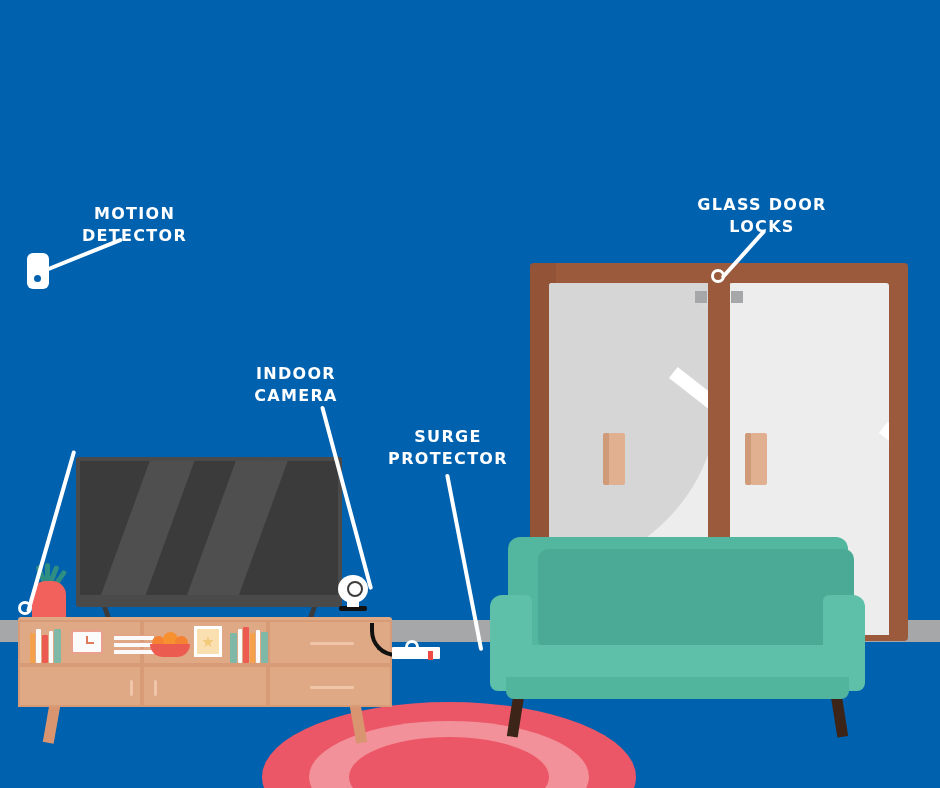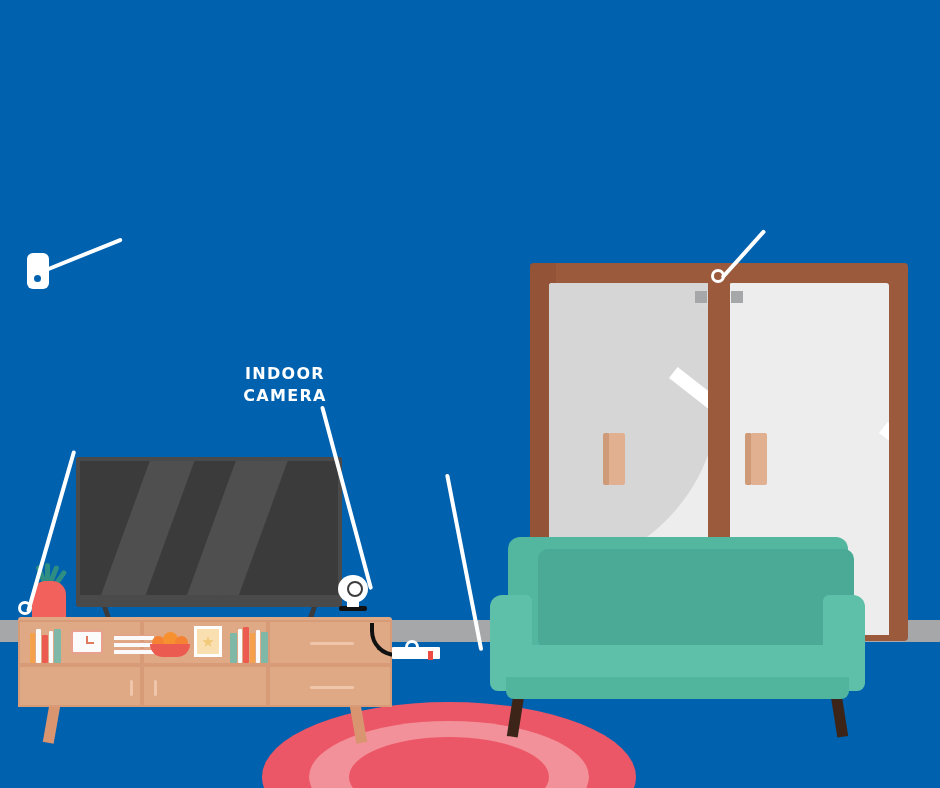--- a/index.html
+++ b/index.html
@@ -306,28 +306,34 @@
     <div id="surge-cable"></div>
     <div id="surge-body">
       <div id="surge-outlet"></div>
     </div>
   </div>
 
   <div id="motion-detector">
     <div id="motion-dot"></div>
   </div>
 
+  <div class="callout-label" style="left:62px;top:203px;width:145px;">MOTION
+DETECTOR</div>
   <div class="leader" style="left:46px;top:268px;width:82px;transform:rotate(-22deg);"></div>
 
+  <div class="callout-label" style="left:683px;top:194px;width:158px;">GLASS DOOR
+LOCKS</div>
   <div class="leader" style="left:722px;top:276px;width:64px;transform:rotate(-48deg);"></div>
   <div class="leader-dot" style="left:711px;top:269px;"></div>
 
   <div class="leader" style="left:28px;top:610px;width:168px;transform:rotate(-74deg);"></div>
   <div class="leader-dot" style="left:18px;top:601px;"></div>
 
-  <div class="callout-label" style="left:214px;top:363px;width:142px;">INDOOR
+  <div class="callout-label" style="left:225px;top:363px;width:142px;">INDOOR
 CAMERA</div>
   <div class="leader" style="left:322px;top:404px;width:190px;transform:rotate(75deg);"></div>
 
+  <div class="callout-label" style="left:377px;top:426px;width:142px;">SURGE
+PROTECTOR</div>
   <div class="leader" style="left:447px;top:472px;width:180px;transform:rotate(79deg);"></div>
   <div class="leader-dot" style="left:405px;top:640px;"></div>
 
 </div>
 
 </body></html>

